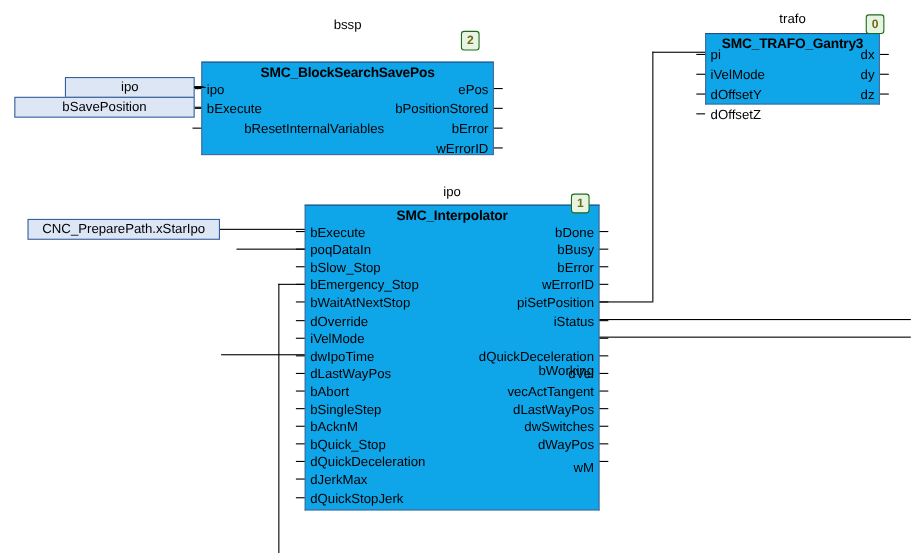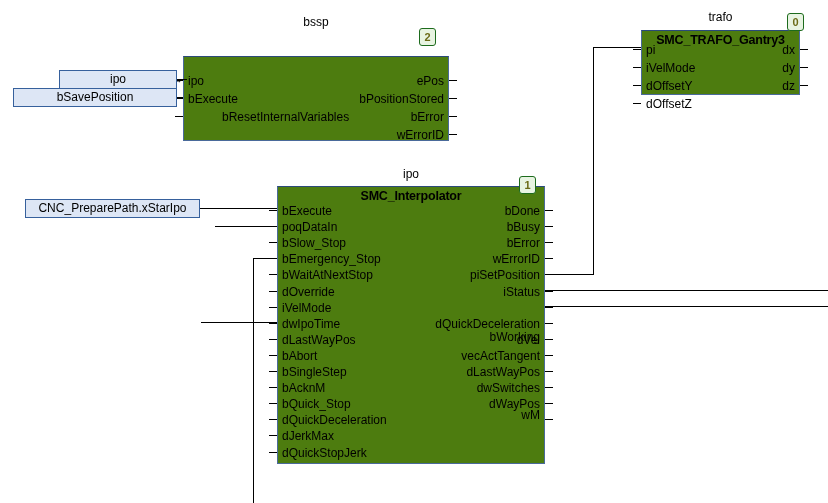--- a/index.html
+++ b/index.html
@@ -9,21 +9,21 @@
     font-family:"Liberation Sans", sans-serif;
     overflow:hidden;
     position:relative;
   }
   #canvas{position:absolute;left:0;top:0;width:828px;height:503px;}
 
   
   .fb{
     position:absolute;
     box-sizing:border-box;
-    background:#4d7c0f;
+    background:#0ea5e9;
     border:1px solid #4a6a9a;
     border-top:1px solid #2b4a7a;
     text-decoration:underline;
   }
   .fb-instance{
     position:absolute;
     font-size:12px;
     color:#000;
     text-align:center;
     white-space:nowrap;
@@ -92,20 +92,21 @@
     line-height:11px;
     color:#000;
   }
 </style>
 </head>
 <body>
 
 <div id="canvas">
     <div class="fb-instance" style="left: 183px; top: 15px; width: 266px;">bssp</div>
     <div class="fb" style="left: 183px; top: 56px; width: 266px; height: 85px;">
+      <div class="fb-type">SMC_BlockSearchSavePos</div>
       <div class="pin in" style="top: 16px;">ipo</div>
       <div class="pin in" style="top: 34px;">bExecute</div>
       <div class="pin in" style="top: 52px; margin-left: 34px;">bResetInternalVariables</div>
       <div class="pin out" style="top: 16px;">ePos</div>
       <div class="pin out" style="top: 34px;">bPositionStored</div>
       <div class="pin out" style="top: 52px;">bError</div>
       <div class="pin out" style="top: 70px;">wErrorID</div>
     </div>
     <div class="wire wh" style="left: 175px; top: 80px; width: 8px; height: 1px;"></div>
     <div class="wire wh" style="left: 175px; top: 98px; width: 8px; height: 1px;"></div>
@@ -160,21 +161,21 @@
       <div class="pin out" style="top: 64.3px;">wErrorID</div>
       <div class="pin out" style="top: 80.4px;">piSetPosition</div>
       <div class="pin out" style="top: 96.5px;">iStatus</div>
       <div class="pin out" style="top: 112.6px; margin-top: 29px;">bWorking</div>
       <div class="pin out" style="top: 128.7px;">dQuickDeceleration</div>
       <div class="pin out" style="top: 144.8px;">dVel</div>
       <div class="pin out" style="top: 160.9px;">vecActTangent</div>
       <div class="pin out" style="top: 177px;">dLastWayPos</div>
       <div class="pin out" style="top: 193.1px;">dwSwitches</div>
       <div class="pin out" style="top: 209.2px;">dWayPos</div>
-      <div class="pin out" style="top: 220px;">wM</div>
+      <div class="pin out" style="top: 230px;">wM</div>
     </div>
     <div class="wire wh" style="left: 269px; top: 210px; width: 8px; height: 1px;"></div>
     <div class="wire wh" style="left: 269px; top: 226px; width: 8px; height: 1px;"></div>
     <div class="wire wh" style="left: 269px; top: 242px; width: 8px; height: 1px;"></div>
     <div class="wire wh" style="left: 269px; top: 258px; width: 8px; height: 1px;"></div>
     <div class="wire wh" style="left: 269px; top: 274px; width: 8px; height: 1px;"></div>
     <div class="wire wh" style="left: 269px; top: 291px; width: 8px; height: 1px;"></div>
     <div class="wire wh" style="left: 269px; top: 307px; width: 8px; height: 1px;"></div>
     <div class="wire wh" style="left: 269px; top: 323px; width: 8px; height: 1px;"></div>
     <div class="wire wh" style="left: 269px; top: 339px; width: 8px; height: 1px;"></div>

